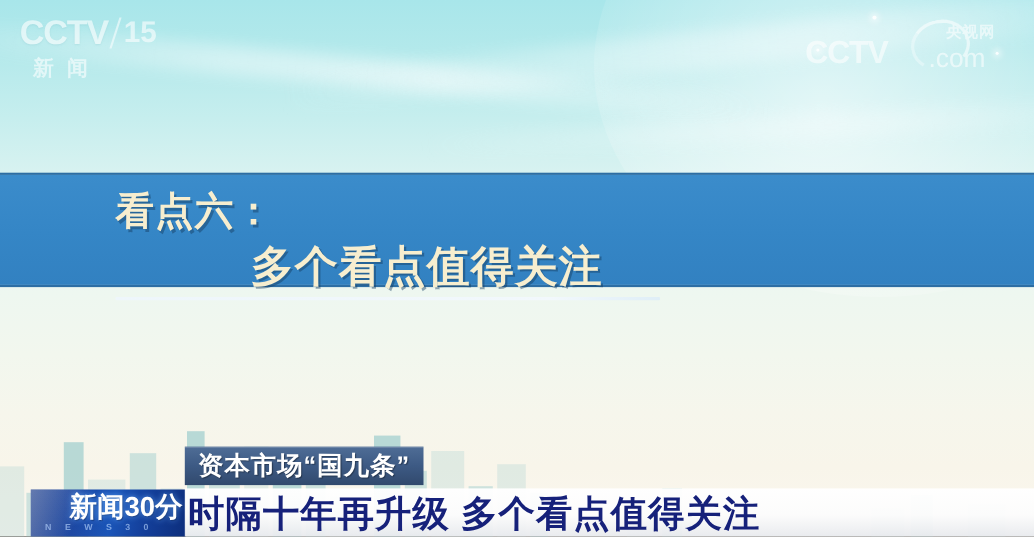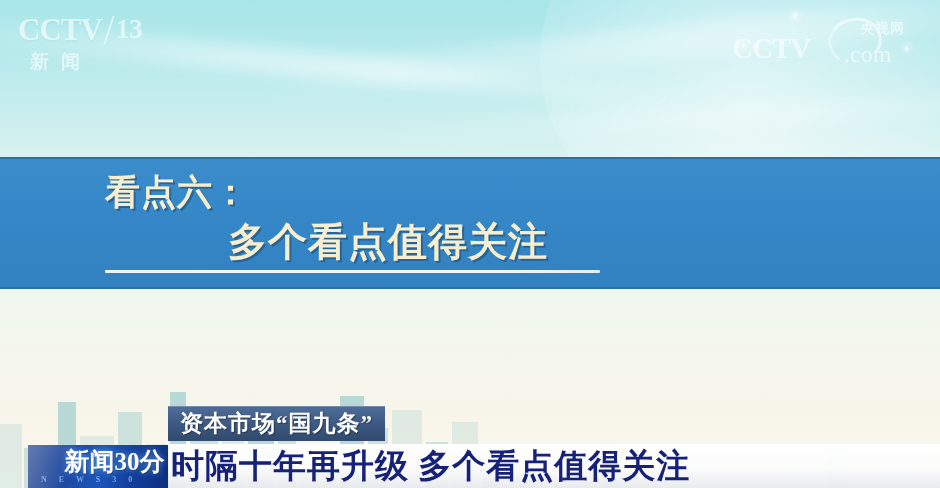--- a/index.html
+++ b/index.html
@@ -5,21 +5,21 @@
   html, body {
     margin: 0;
     padding: 0;
     background: #000;
   }
   #screen {
     position: relative;
     width: 940px;
     height: 488px;
     overflow: hidden;
-    font-family: Liberation Serif, serif;
+    font-family: Liberation Sans, sans-serif;
     background: linear-gradient(180deg,
         #a8e6ea 0%,
         #b4e9eb 10%,
         #c6eeee 22%,
         #dbf3f1 34%,
         #e9f6f1 44%,
         #eef7f0 55%,
         #f2f7ee 66%,
         #f6f6ec 77%,
         #f8f5ea 87%,
@@ -155,21 +155,21 @@
     font-weight: 700;
     letter-spacing: 1px;
     color: rgba(255,255,255,.97);
     line-height: 1;
   }
 
   
   .banner {
     position: absolute;
     left: 0; top: 157px;
-    width: 940px; height: 132px;
+    width: 940px; height: 104px;
     background: linear-gradient(180deg, #3b8ccb 0%, #3586c6 52%, #3281c1 100%);
     border-top: 2px solid #2d6ea4;
     border-bottom: 2px solid #2d6ea4;
     box-sizing: border-box;
   }
   .banner-line1 {
     position: absolute;
     left: 105px; top: 10px;
     font-size: 35px;
     font-weight: 700;
@@ -315,21 +315,21 @@
   <div class="streak streak-b"></div>
   <div class="streak streak-c"></div>
   <div class="sparkle" style="left:793px; top:14px;"></div>
   <div class="sparkle" style="left:905px; top:47px; width:3px; height:3px;"></div>
   <div class="sparkle" style="left:742px; top:44px; width:3px; height:3px;"></div>
 
   <div class="cctv-bug">
     <div class="row1">
       <span class="cctv-word">CCTV</span>
       <span class="slash"></span>
-      <span class="num13">13</span>
+      <span class="num13">15</span>
     </div>
     <div class="row2">新闻</div>
   </div>
 
   <div class="cctv-wm">
     <span class="wm-cctv">CCTV</span>
     <span class="wm-arc"></span>
     <span class="wm-cn">央视网</span>
     <span class="wm-dotcom">.com</span>
   </div>

